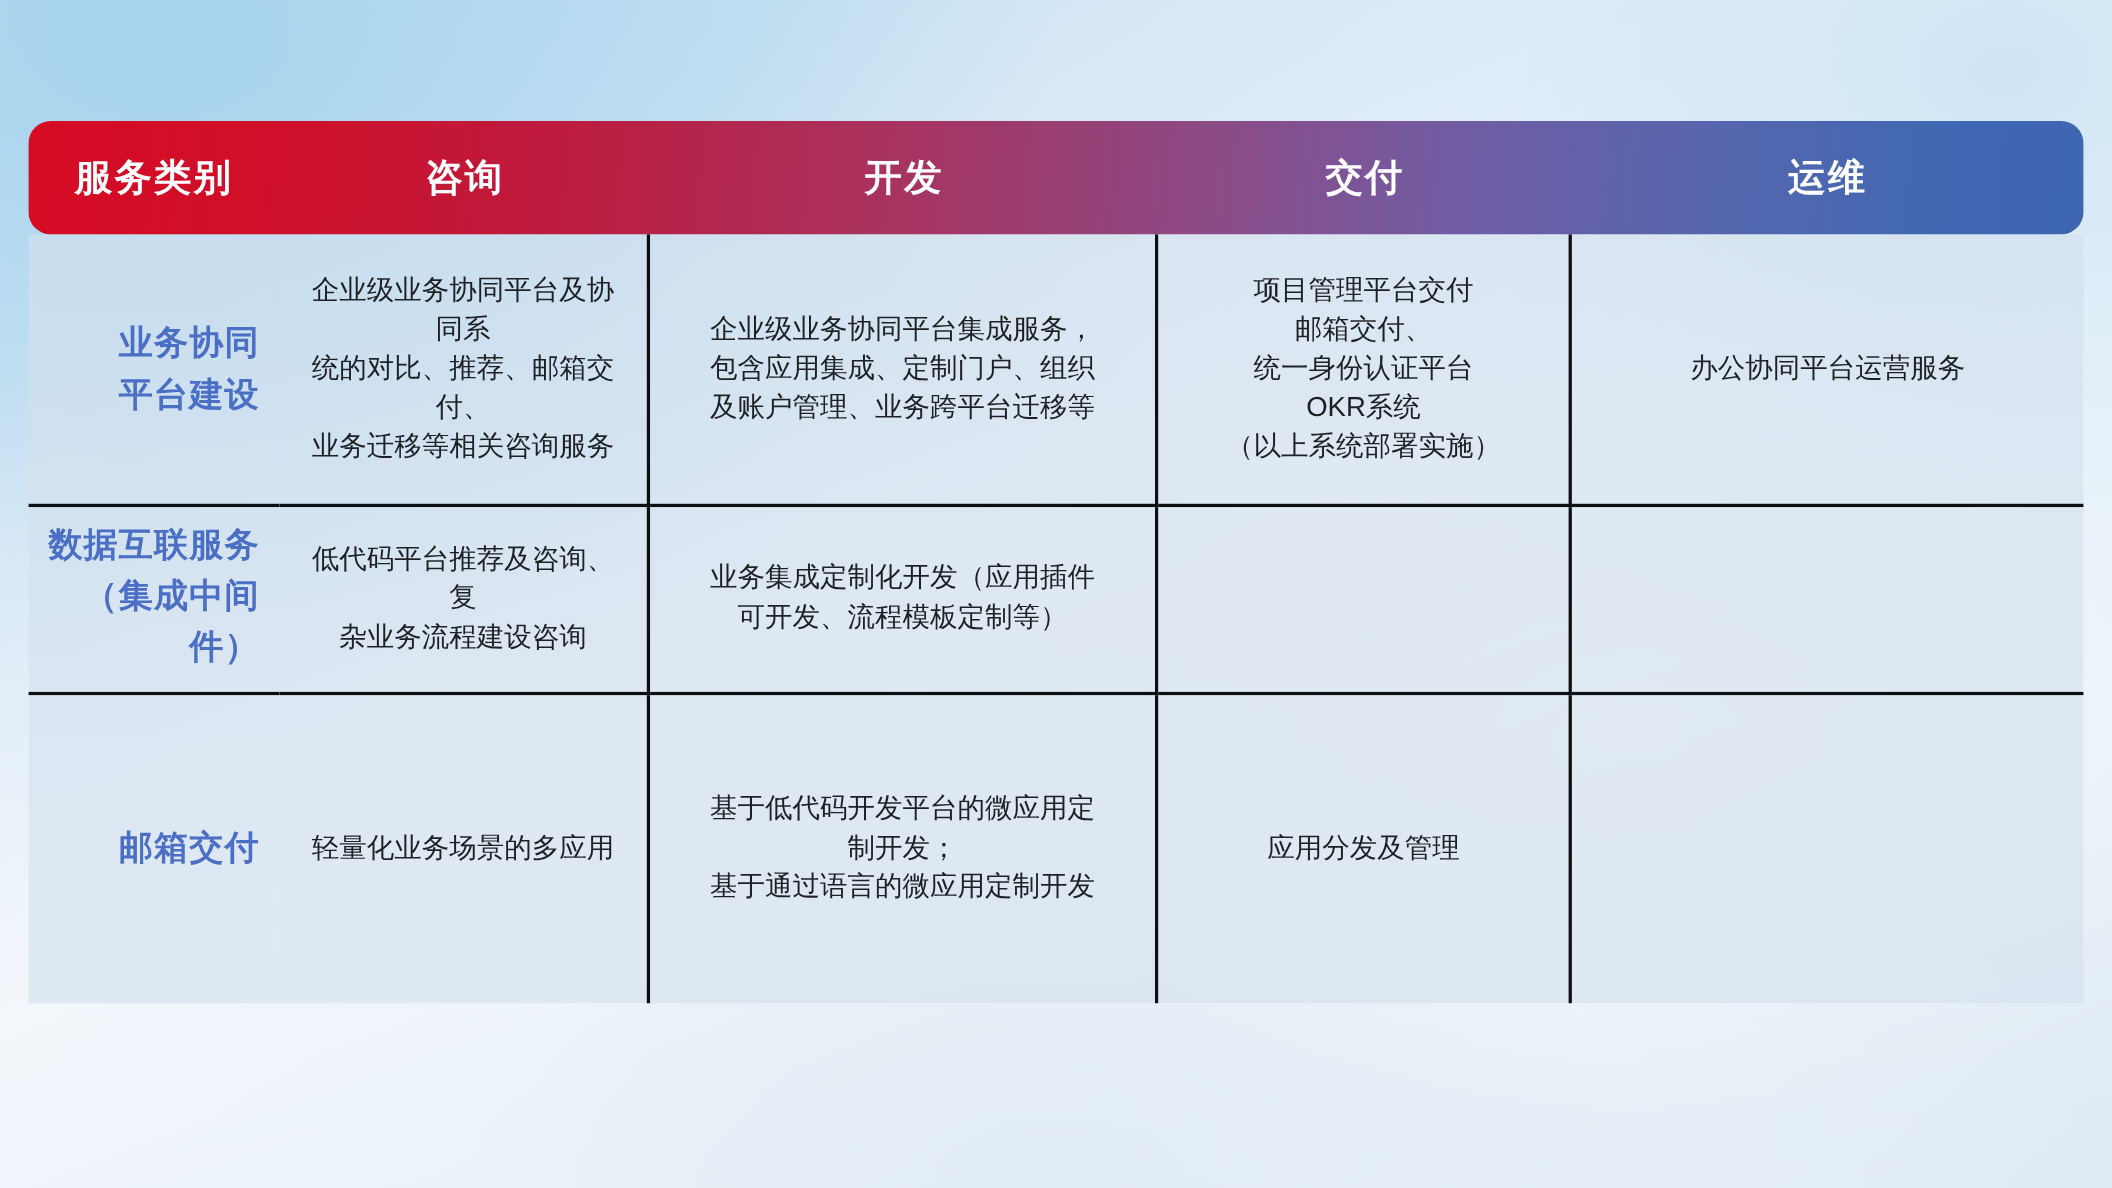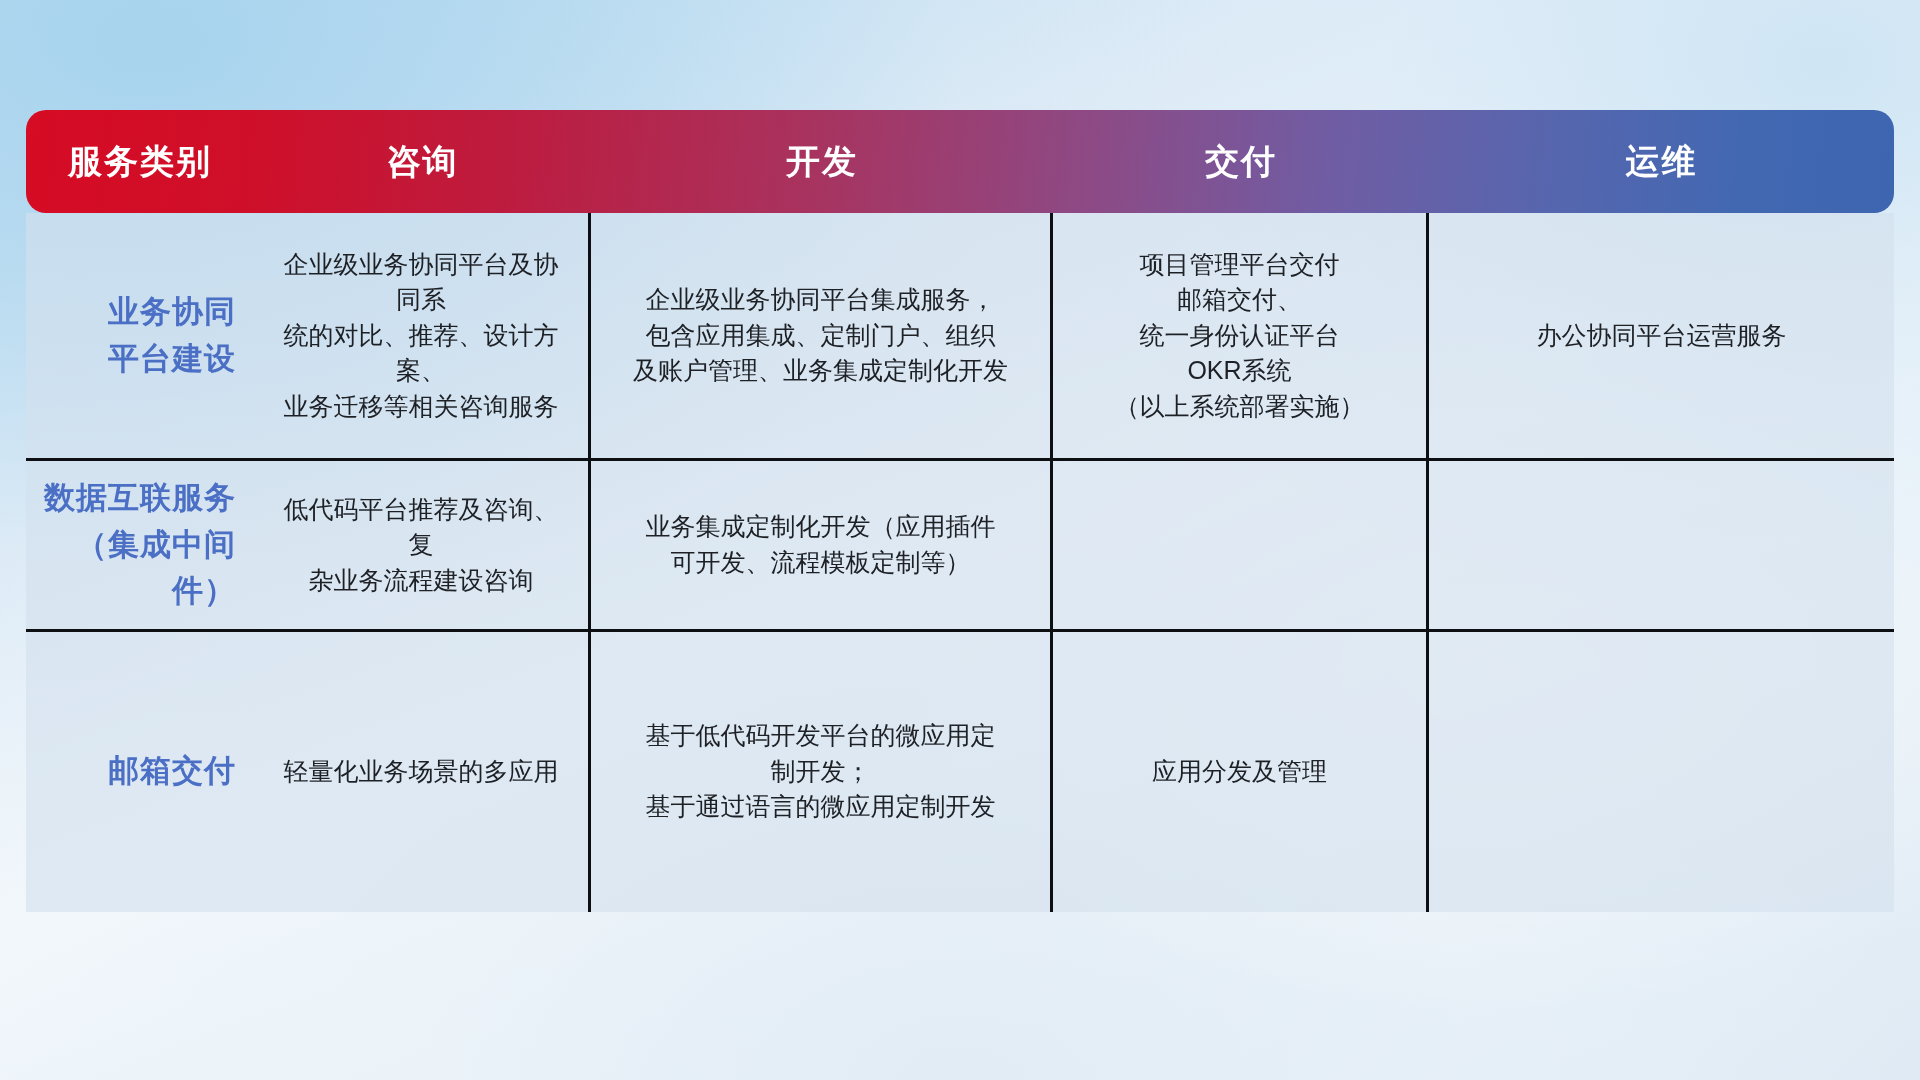--- a/index.html
+++ b/index.html
@@ -112,21 +112,21 @@
     border-right: none;
     color: #4a6fc4;
     font-weight: bold;
     font-size: 31px;
     letter-spacing: 1px;
     line-height: 1.5;
     text-align: right;
   }
 
   tbody tr.row-1 { height: 248px; }
-  tbody tr.row-2 { height: 163px; }
+  tbody tr.row-2 { height: 163px; font-family: Liberation Mono, monospace; }
   tbody tr.row-3 { height: 280px; }
 
   .cell-text { display: block; white-space: pre-line; }
 
   
   col.c1 { width: 228px; }
   col.c2 { width: 337px; }
   col.c3 { width: 462px; }
   col.c4 { width: 376px; }
   col.c5 { width: 465px; }
@@ -166,27 +166,27 @@
       </tr>
     </thead>
     <tbody>
       <tr class="row-1">
         <td class="col-label">
           <span class="cell-text">业务协同
 平台建设</span>
         </td>
         <td>
           <span class="cell-text">企业级业务协同平台及协同系
-统的对比、推荐、设计方案、
+统的对比、推荐、邮箱交付、
 业务迁移等相关咨询服务</span>
         </td>
         <td>
           <span class="cell-text">企业级业务协同平台集成服务，
 包含应用集成、定制门户、组织
-及账户管理、业务集成定制化开发</span>
+及账户管理、业务跨平台迁移等</span>
         </td>
         <td>
           <span class="cell-text">项目管理平台交付
 邮箱交付、
 统一身份认证平台
 OKR系统
 （以上系统部署实施）</span>
         </td>
         <td>
           <span class="cell-text">办公协同平台运营服务</span>

